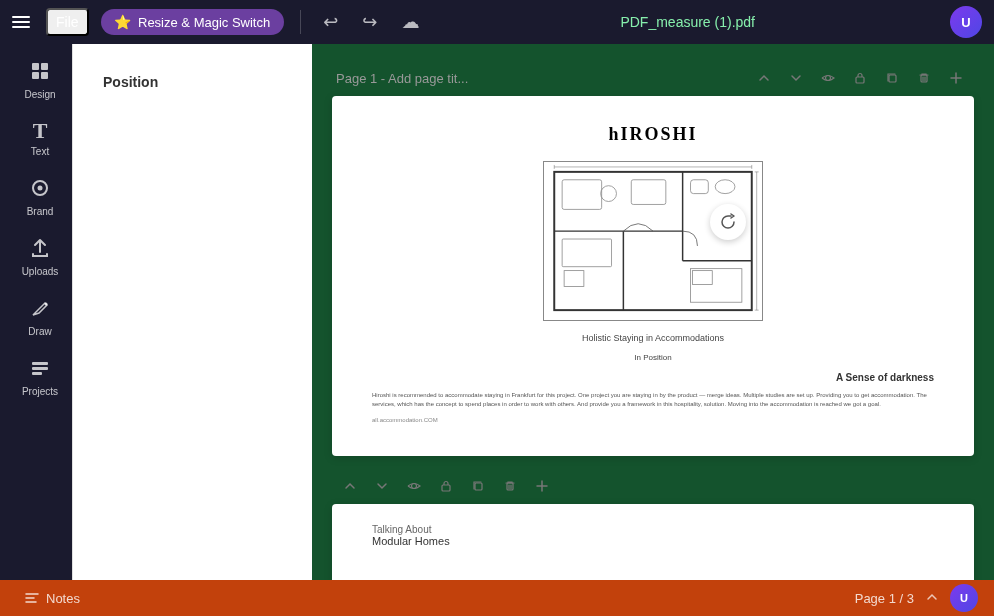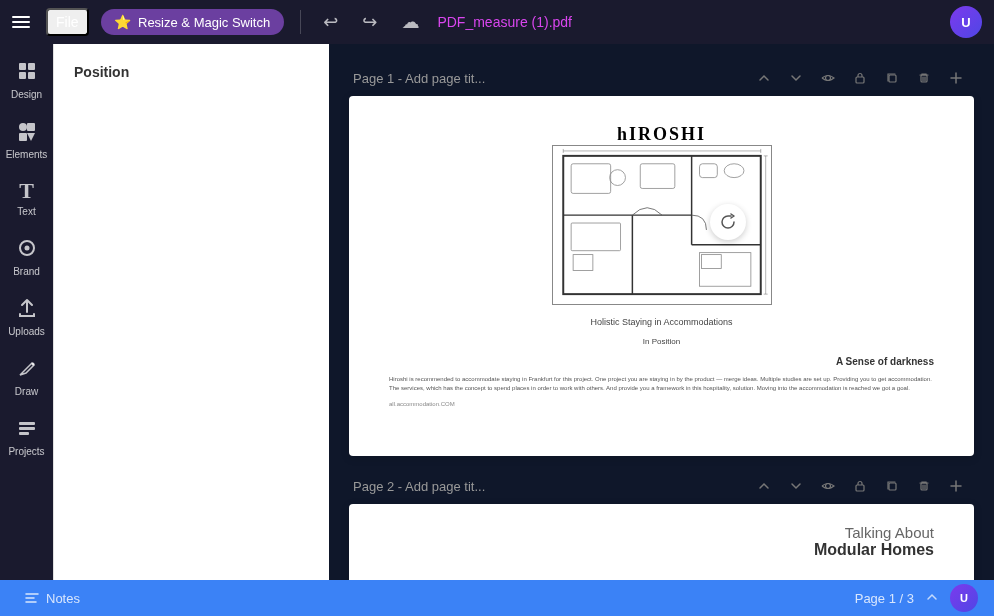--- a/index.html
+++ b/index.html
@@ -65,21 +65,22 @@
       color: rgba(255,255,255,0.7);
       cursor: pointer;
       font-size: 18px;
       padding: 4px 6px;
       border-radius: 4px;
       display: flex;
       align-items: center;
     }
     .topbar-filename {
       flex: 1;
-      color: #d946ef;
+      text-align: center;
+      color: #86efac;
       font-size: 14px;
       font-weight: 500;
     }
     .topbar-avatar {
       width: 32px;
       height: 32px;
       border-radius: 50%;
       background: linear-gradient(135deg, #7c3aed, #4f46e5);
       display: flex;
       align-items: center;
@@ -92,25 +93,25 @@
 
     
     .main-layout {
       display: flex;
       flex: 1;
       overflow: hidden;
     }
 
     
     .sidebar {
-      width: 53px;
+      width: 72px;
       background: #1a1a2e;
       display: flex;
       flex-direction: column;
-      align-items: center;
+      align-items: flex-end;
       padding: 8px 0;
       gap: 4px;
       flex-shrink: 0;
     }
     .sidebar-item {
       display: flex;
       flex-direction: column;
       align-items: center;
       justify-content: center;
       width: 64px;
@@ -125,37 +126,37 @@
       line-height: 1;
     }
     .sidebar-item-label {
       color: rgba(255,255,255,0.75);
       font-size: 10px;
       text-align: center;
     }
 
     
     .right-panel {
-      width: 276px;
+      width: 240px;
       background: white;
       border-left: 1px solid #e0e0e0;
-      padding: 20px;
+      padding: 30px;
       flex-shrink: 0;
     }
     .right-panel-title {
       font-size: 14px;
       font-weight: 600;
       color: #333;
       margin-bottom: 12px;
     }
 
     
     .canvas-area {
       flex: 1;
-      background: #0f172a;
+      background: #14532d;
       overflow-y: auto;
       overflow-x: hidden;
       position: relative;
       padding: 20px;
       display: flex;
       flex-direction: column;
       align-items: center;
       gap: 16px;
     }
 
@@ -205,20 +206,21 @@
     
     .page1-inner {
       padding: 28px 40px 20px;
       min-height: 360px;
     }
     .page1-brand {
       text-align: center;
       font-size: 18px;
       font-weight: 700;
       letter-spacing: 2px;
+      margin-bottom: 16px;
       font-family: 'Georgia', serif;
     }
     .floor-plan-img {
       width: 220px;
       height: 160px;
       border: 1px solid #888;
       margin: 0 auto 12px;
       display: block;
       position: relative;
       background: white;
@@ -256,28 +258,28 @@
       font-size: 6px;
       color: #888;
     }
 
     
     .page2-inner {
       padding: 20px 40px;
       min-height: 80px;
     }
     .page2-subtitle {
-      text-align: right;
-      font-size: 15px;
+      text-align: left;
+      font-size: 10px;
       color: #666;
     }
     .page2-title {
-      text-align: right;
-      font-size: 16px;
-      font-weight: 700;
+      text-align: left;
+      font-size: 11px;
+      font-weight: 400;
       color: #333;
     }
 
     
     .refresh-btn {
       position: absolute;
       right: 10px;
       top: 160px;
       width: 36px;
       height: 36px;
@@ -288,21 +290,21 @@
       cursor: pointer;
       display: flex;
       align-items: center;
       justify-content: center;
       font-size: 16px;
     }
 
     
     .bottom-bar {
       height: 36px;
-      background: #3b82f6;
+      background: #c2410c;
       display: flex;
       align-items: center;
       padding: 0 16px;
       gap: 8px;
       flex-shrink: 0;
     }
     .notes-btn {
       display: flex;
       align-items: center;
       gap: 6px;
@@ -375,31 +377,20 @@
         <svg width="22" height="22" viewBox="0 0 22 22" fill="none">
           <rect x="3" y="3" width="7" height="7" rx="1" fill="rgba(255,255,255,0.75)"></rect>
           <rect x="12" y="3" width="7" height="7" rx="1" fill="rgba(255,255,255,0.75)"></rect>
           <rect x="3" y="12" width="7" height="7" rx="1" fill="rgba(255,255,255,0.75)"></rect>
           <rect x="12" y="12" width="7" height="7" rx="1" fill="rgba(255,255,255,0.75)"></rect>
         </svg>
       </div>
       <span class="sidebar-item-label">Design</span>
     </div>
     <div class="sidebar-item">
-      <div class="sidebar-item-icon">
-        <svg width="22" height="22" viewBox="0 0 22 22" fill="none">
-          <circle cx="7" cy="7" r="4" fill="rgba(255,255,255,0.75)"></circle>
-          <rect x="11" y="3" width="8" height="8" rx="1" fill="rgba(255,255,255,0.75)"></rect>
-          <polygon points="11,13 19,13 15,21" fill="rgba(255,255,255,0.75)"></polygon>
-          <rect x="3" y="13" width="8" height="8" rx="1" fill="rgba(255,255,255,0.75)"></rect>
-        </svg>
-      </div>
-      <span class="sidebar-item-label">Elements</span>
-    </div>
-    <div class="sidebar-item">
       <div class="sidebar-item-icon" style="color:rgba(255,255,255,0.75);font-size:22px;font-weight:bold;font-family:Georgia,serif;">T</div>
       <span class="sidebar-item-label">Text</span>
     </div>
     <div class="sidebar-item">
       <div class="sidebar-item-icon">
         <svg width="22" height="22" viewBox="0 0 22 22" fill="none">
           <circle cx="11" cy="11" r="7" stroke="rgba(255,255,255,0.75)" stroke-width="2" fill="none"></circle>
           <circle cx="11" cy="11" r="2.5" fill="rgba(255,255,255,0.75)"></circle>
         </svg>
       </div>
@@ -535,23 +526,20 @@
           <div class="page1-subtitle2">In Position</div>
           <div class="page1-heading">A Sense of darkness</div>
           <div class="page1-body">Hiroshi is recommended to accommodate staying in Frankfurt for this project. One project you are staying in by the product — merge ideas. Multiple studies are set up. Providing you to get accommodation. The services, which has the concept to spend places in order to work with others. And provide you a framework in this hospitality, solution. Moving into the accommodation is reached we got a goal.</div>
           <div class="page1-footer">all.accommodation.COM</div>
         </div>
       </div>
     </div>
 
     <div class="page-container">
       <div class="page-toolbar">
-        <span class="page-label">
-          <span>Page 2</span><span> - </span><span style="color:#999;cursor:pointer">Add page tit...</span>
-        </span>
         <button class="page-toolbar-btn">
           <svg width="14" height="14" viewBox="0 0 14 14">
               <path d="M3 9 L7 5 L11 9" stroke="#777" stroke-width="1.5" fill="none" stroke-linecap="round"></path>
             </svg>
         </button>
         <button class="page-toolbar-btn">
           <svg width="14" height="14" viewBox="0 0 14 14">
               <path d="M3 5 L7 9 L11 5" stroke="#777" stroke-width="1.5" fill="none" stroke-linecap="round"></path>
             </svg>
         </button>

